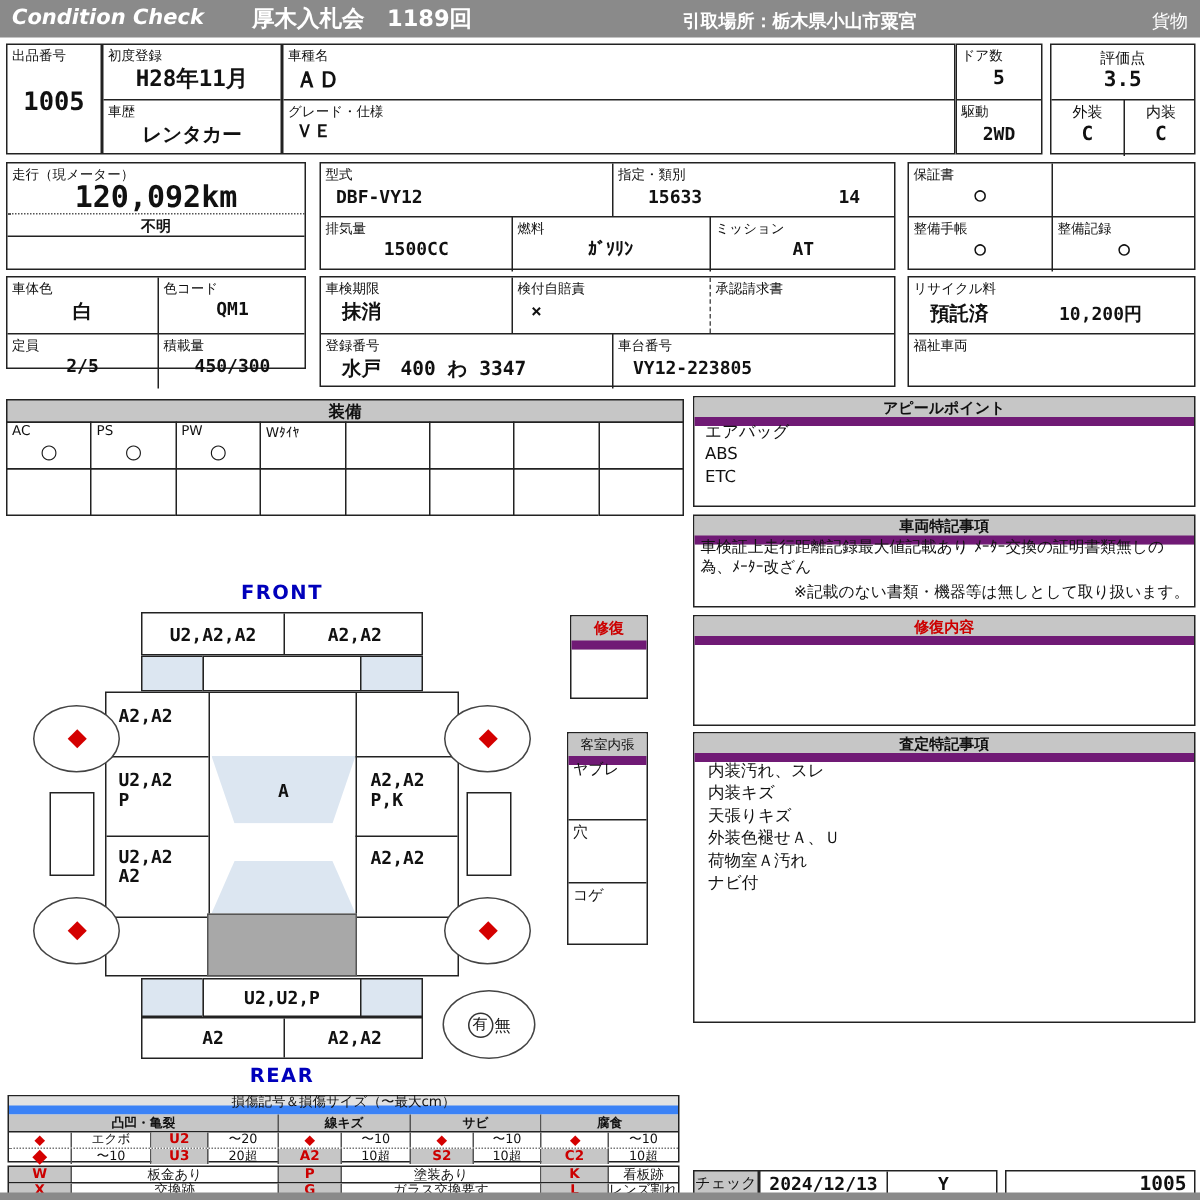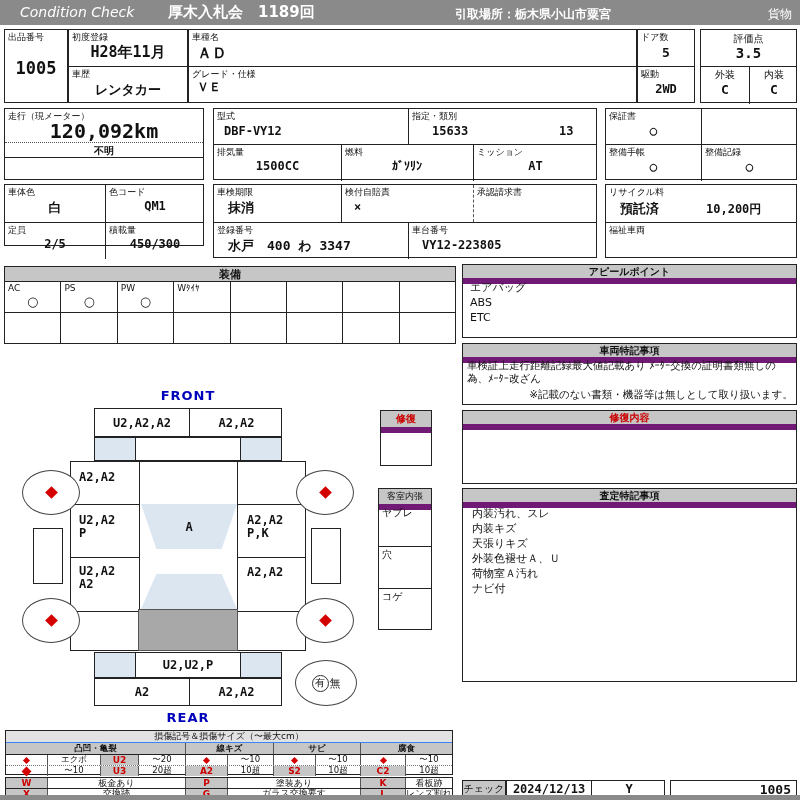--- a/index.html
+++ b/index.html
@@ -25,21 +25,21 @@
   .dcell{box-sizing:border-box;border-right:1px solid #555;display:flex;align-items:center;
          justify-content:center;font-size:8.5px;}
   .codecell{background:#c6c6c6;color:#c00;font-weight:bold;font-size:9px;}
 </style>
 </head>
 <body>
 
 <div id="sheet">
 
   <div class="abs" style="left:0;top:0;width:800px;height:25px;background:#8a8a8a;">
-    <span class="abs" style="left:20px;top:4px;color:#fff;font-weight:normal;font-style:italic;font-size:14px;">Condition  Check</span>
+    <span class="abs" style="left:8px;top:4px;color:#fff;font-weight:bold;font-style:italic;font-size:14px;">Condition  Check</span>
     <span class="abs" style="left:168px;top:3px;color:#fff;font-weight:bold;font-size:15px;">厚木入札会　1189回</span>
     <span class="abs" style="left:455px;top:6px;color:#fff;font-weight:bold;font-size:12px;">引取場所：栃木県小山市粟宮</span>
     <span class="abs" style="right:8px;top:6px;color:#fff;font-size:12px;">貨物</span>
   </div>
 
   <div class="box" style="left:4px;top:29px;width:64px;height:74px;">
     <span class="lbl">出品番号</span>
     <div class="val ctr" style="position:absolute;left:0;top:28px;width:100%;font-size:17px;">1005</div>
   </div>
 
@@ -85,21 +85,21 @@
     <div class="ctr" style="position:absolute;left:0;top:35px;width:100%;font-size:10px;font-weight:bold;">不明</div>
     <div class="abs" style="left:0;top:48px;width:100%;border-top:1px solid #222;"></div>
   </div>
 
   <div class="box" style="left:213px;top:108px;width:384px;height:72px;">
     <span class="lbl">型式</span>
     <div class="val" style="position:absolute;left:10px;top:15px;font-size:12px;">DBF-VY12</div>
     <div class="abs" style="left:194px;top:0;height:35px;border-left:1px solid #222;"></div>
     <span class="lbl" style="left:198px;">指定・類別</span>
     <div class="val" style="position:absolute;left:218px;top:15px;font-size:12px;">15633</div>
-    <div class="val" style="position:absolute;left:345px;top:15px;font-size:12px;">13</div>
+    <div class="val" style="position:absolute;left:345px;top:15px;font-size:12px;">14</div>
     <div class="abs" style="left:0;top:35px;width:100%;border-top:1px solid #222;"></div>
     <span class="lbl" style="top:37px;">排気量</span>
     <div class="val ctr" style="position:absolute;left:0;top:50px;width:127px;font-size:12px;">1500CC</div>
     <div class="abs" style="left:127px;top:35px;height:37px;border-left:1px solid #222;"></div>
     <span class="lbl" style="left:131px;top:37px;">燃料</span>
     <div class="val ctr" style="position:absolute;left:127px;top:50px;width:132px;font-size:12px;">ｶﾞｿﾘﾝ</div>
     <div class="abs" style="left:259px;top:35px;height:37px;border-left:1px solid #222;"></div>
     <span class="lbl" style="left:263px;top:37px;">ミッション</span>
     <div class="val ctr" style="position:absolute;left:259px;top:50px;width:125px;font-size:12px;">AT</div>
   </div>
@@ -318,21 +318,21 @@
   <div class="box" style="left:506px;top:780px;width:159px;height:18px;">
     <div class="val ctr" style="position:absolute;left:0;top:0;width:84px;height:100%;font-size:12px;">2024/12/13</div>
     <div class="abs" style="left:84px;top:0;height:100%;border-left:1px solid #222;"></div>
     <div class="val ctr" style="position:absolute;left:85px;top:0;width:74px;height:100%;font-size:12px;">Y</div>
   </div>
   <div class="box" style="left:670px;top:780px;width:127px;height:18px;">
     <div class="val" style="position:absolute;right:5px;top:1px;font-size:13px;">1005</div>
   </div>
 
   <div class="box" style="left:5px;top:730px;width:448px;height:45px;">
-    <div class="abs ctr" style="left:0;top:0;width:100%;height:12px;background:#e2e2e2;border-bottom:1px solid #3b82f6;font-size:9px;">損傷記号＆損傷サイズ（〜最大cm）</div>
+    <div class="abs ctr" style="left:0;top:0;width:100%;height:12px;background:#e2e2e2;border-bottom:6px solid #3b82f6;font-size:9px;">損傷記号＆損傷サイズ（〜最大cm）</div>
 
     <div class="abs" style="left:0;top:12px;width:100%;height:11px;display:flex;">
       <div class="dcell gray" style="width:180px;font-weight:bold;">凸凹・亀裂</div>
       <div class="dcell gray" style="width:88px;font-weight:bold;">線キズ</div>
       <div class="dcell gray" style="width:87px;font-weight:bold;">サビ</div>
       <div class="dcell gray" style="width:91px;font-weight:bold;border-right:none;">腐食</div>
     </div>
 
     <div class="abs" style="left:0;top:23px;width:100%;height:11px;display:flex;border-top:1px solid #222;">
       <div class="dcell" style="width:42px;">

